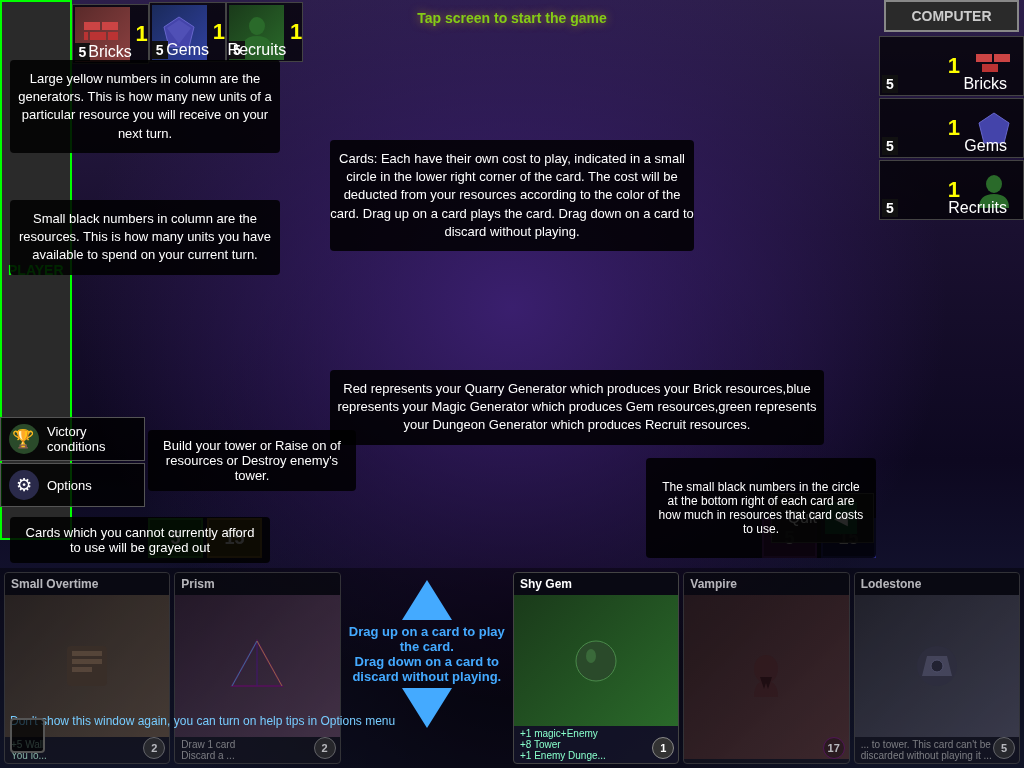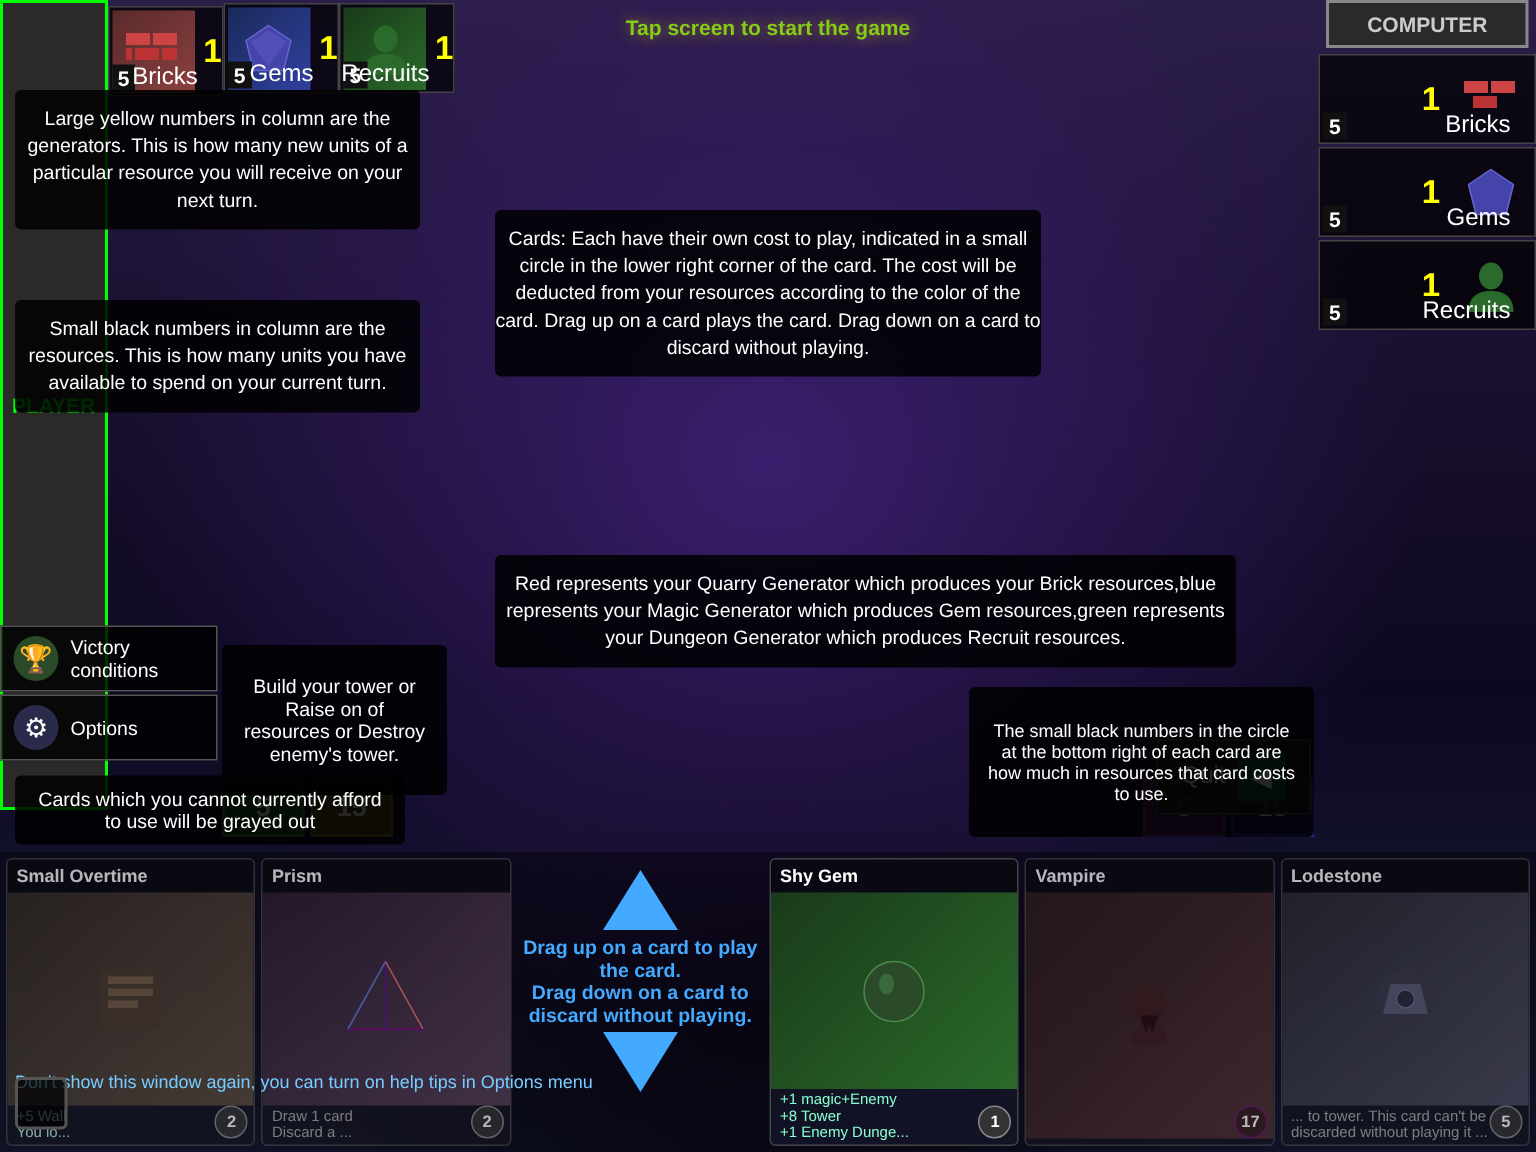--- a/index.html
+++ b/index.html
@@ -241,24 +241,24 @@
     }
 
     
     .build-tooltip {
       position: absolute;
       left: 148px;
       top: 430px;
       background: rgba(0,0,0,0.85);
       color: #fff;
       font-size: 13px;
-      padding: 20px 12px;
+      padding: 8px 12px;
       border-radius: 4px;
       text-align: center;
-      width: 150px;
+      width: 208px;
       z-index: 50;
     }
 
     
     .tower-section {
       position: absolute;
       bottom: 205px;
       left: 148px;
       right: 148px;
       height: 50px;

